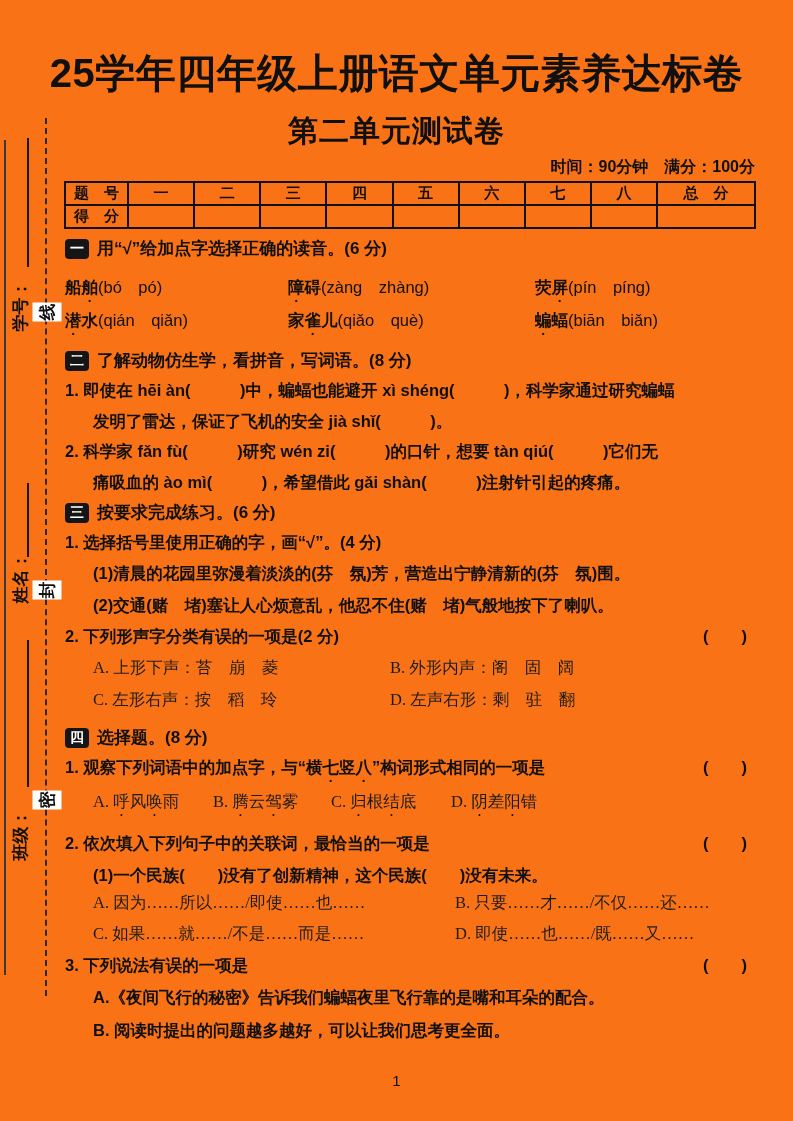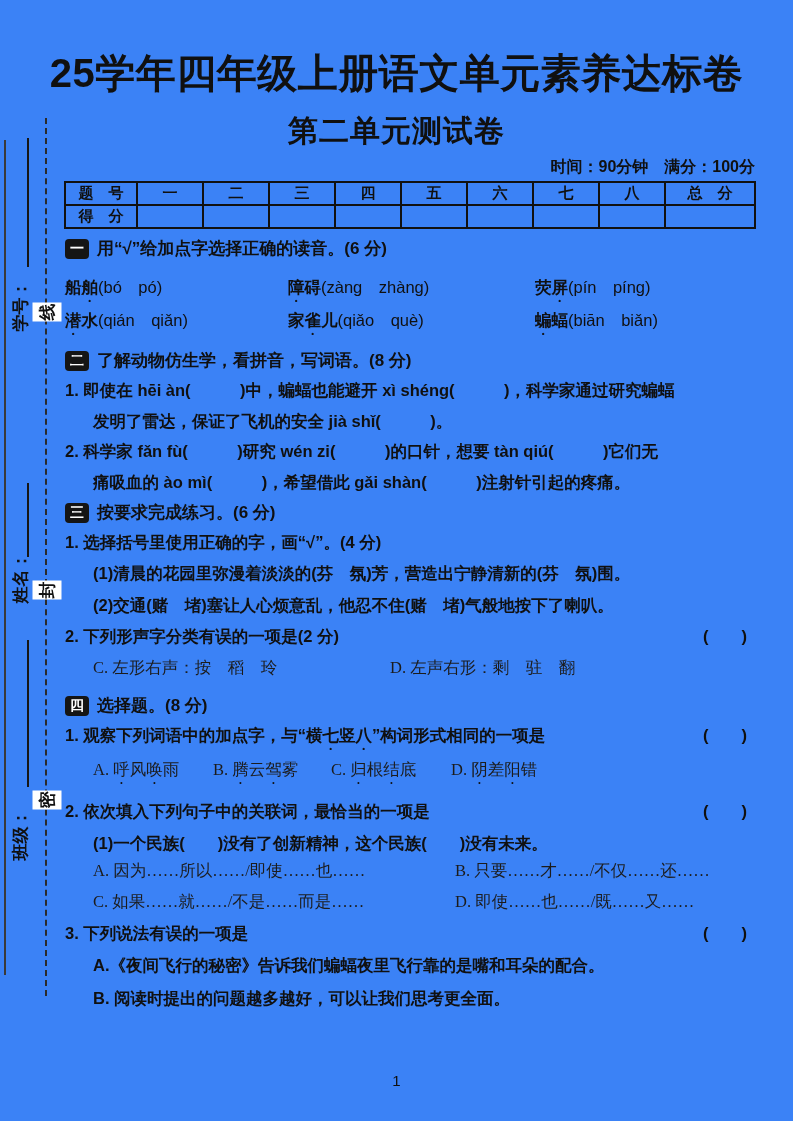--- a/index.html
+++ b/index.html
@@ -1,19 +1,19 @@
 <!DOCTYPE html>
 <html><head>
 <meta charset="utf-8">
 <style>
   * { margin:0; padding:0; box-sizing:border-box; }
   body { background:#888; font-family:"Liberation Sans", sans-serif; }
   #page {
     position:relative; width:793px; height:1121px; margin:0 auto;
-    background:#3b82f6; color:#101010; overflow:hidden;
+    background:#f97316; color:#101010; overflow:hidden;
   }
   
   .title { position:absolute; top:46px; left:0; width:100%; text-align:center;
     font-size:40px; font-weight:900; letter-spacing:0.5px; }
   .subtitle { position:absolute; top:111px; left:0; width:100%; text-align:center;
     font-size:30px; font-weight:900; letter-spacing:1px; }
   .meta { position:absolute; top:157px; right:38px; font-size:16px; font-weight:700; }
   
   table.score { position:absolute; top:181px; left:64px; width:692px;
     border-collapse:collapse; table-layout:fixed; }
@@ -55,30 +55,30 @@
 
 <div id="page">
 
   <div class="title">25学年四年级上册语文单元素养达标卷</div>
   <div class="subtitle">第二单元测试卷</div>
   <div class="meta">时间：90分钟　满分：100分</div>
 
   <table class="score">
     <tbody>
         <tr>
-      <td style="width:72px">题　号</td>
+      <td style="width:63px">题　号</td>
       <td>一</td>
       <td>二</td>
       <td>三</td>
       <td>四</td>
       <td>五</td>
       <td>六</td>
       <td>七</td>
       <td>八</td>
-      <td style="width:90px">总　分</td>
+      <td style="width:98px">总　分</td>
     </tr>
     <tr>
       <td>得　分</td>
       <td></td>
       <td></td>
       <td></td>
       <td></td>
       <td></td>
       <td></td>
       <td></td>
@@ -131,20 +131,24 @@
 
     <div class="sec-head" style="margin-top:6px">
       <span class="badge">三</span>
       <span class="sec-title">按要求完成练习。(6 分)</span>
     </div>
     <div class="line" style="margin-top:4px">1. 选择括号里使用正确的字，画“√”。(4 分)</div>
     <div class="line indent" style="margin-top:5px">(1)清晨的花园里弥漫着淡淡的(芬　氛)芳，营造出宁静清新的(芬　氛)围。</div>
     <div class="line indent" style="margin-top:6px">(2)交通(赌　堵)塞让人心烦意乱，他忍不住(赌　堵)气般地按下了喇叭。</div>
     <div class="line" style="margin-top:5px"><span>2. 下列形声字分类有误的一项是(2 分)</span><span class="paren">(　　)</span></div>
     <div class="line kai two-col-a" style="margin-top:6px">
+      <span>A. 上形下声：苔　崩　菱</span>
+      <span>B. 外形内声：阁　固　阔</span>
+    </div>
+    <div class="line kai two-col-a" style="margin-top:6px">
       <span>C. 左形右声：按　稻　玲</span>
       <span>D. 左声右形：剩　驻　翻</span>
     </div>
 
     <div class="sec-head" style="margin-top:13px">
       <span class="badge">四</span>
       <span class="sec-title">选择题。(8 分)</span>
     </div>
     <div class="line" style="margin-top:4px"><span><span>1. 观察下列词语中的加点字，与“横</span><span class="em-dot">七</span><span>竖</span><span class="em-dot">八</span><span>”构词形式相同的一项是</span></span><span class="paren">(　　)</span></div>
     <div class="line kai four-col" style="margin-top:4px;height:30px">

